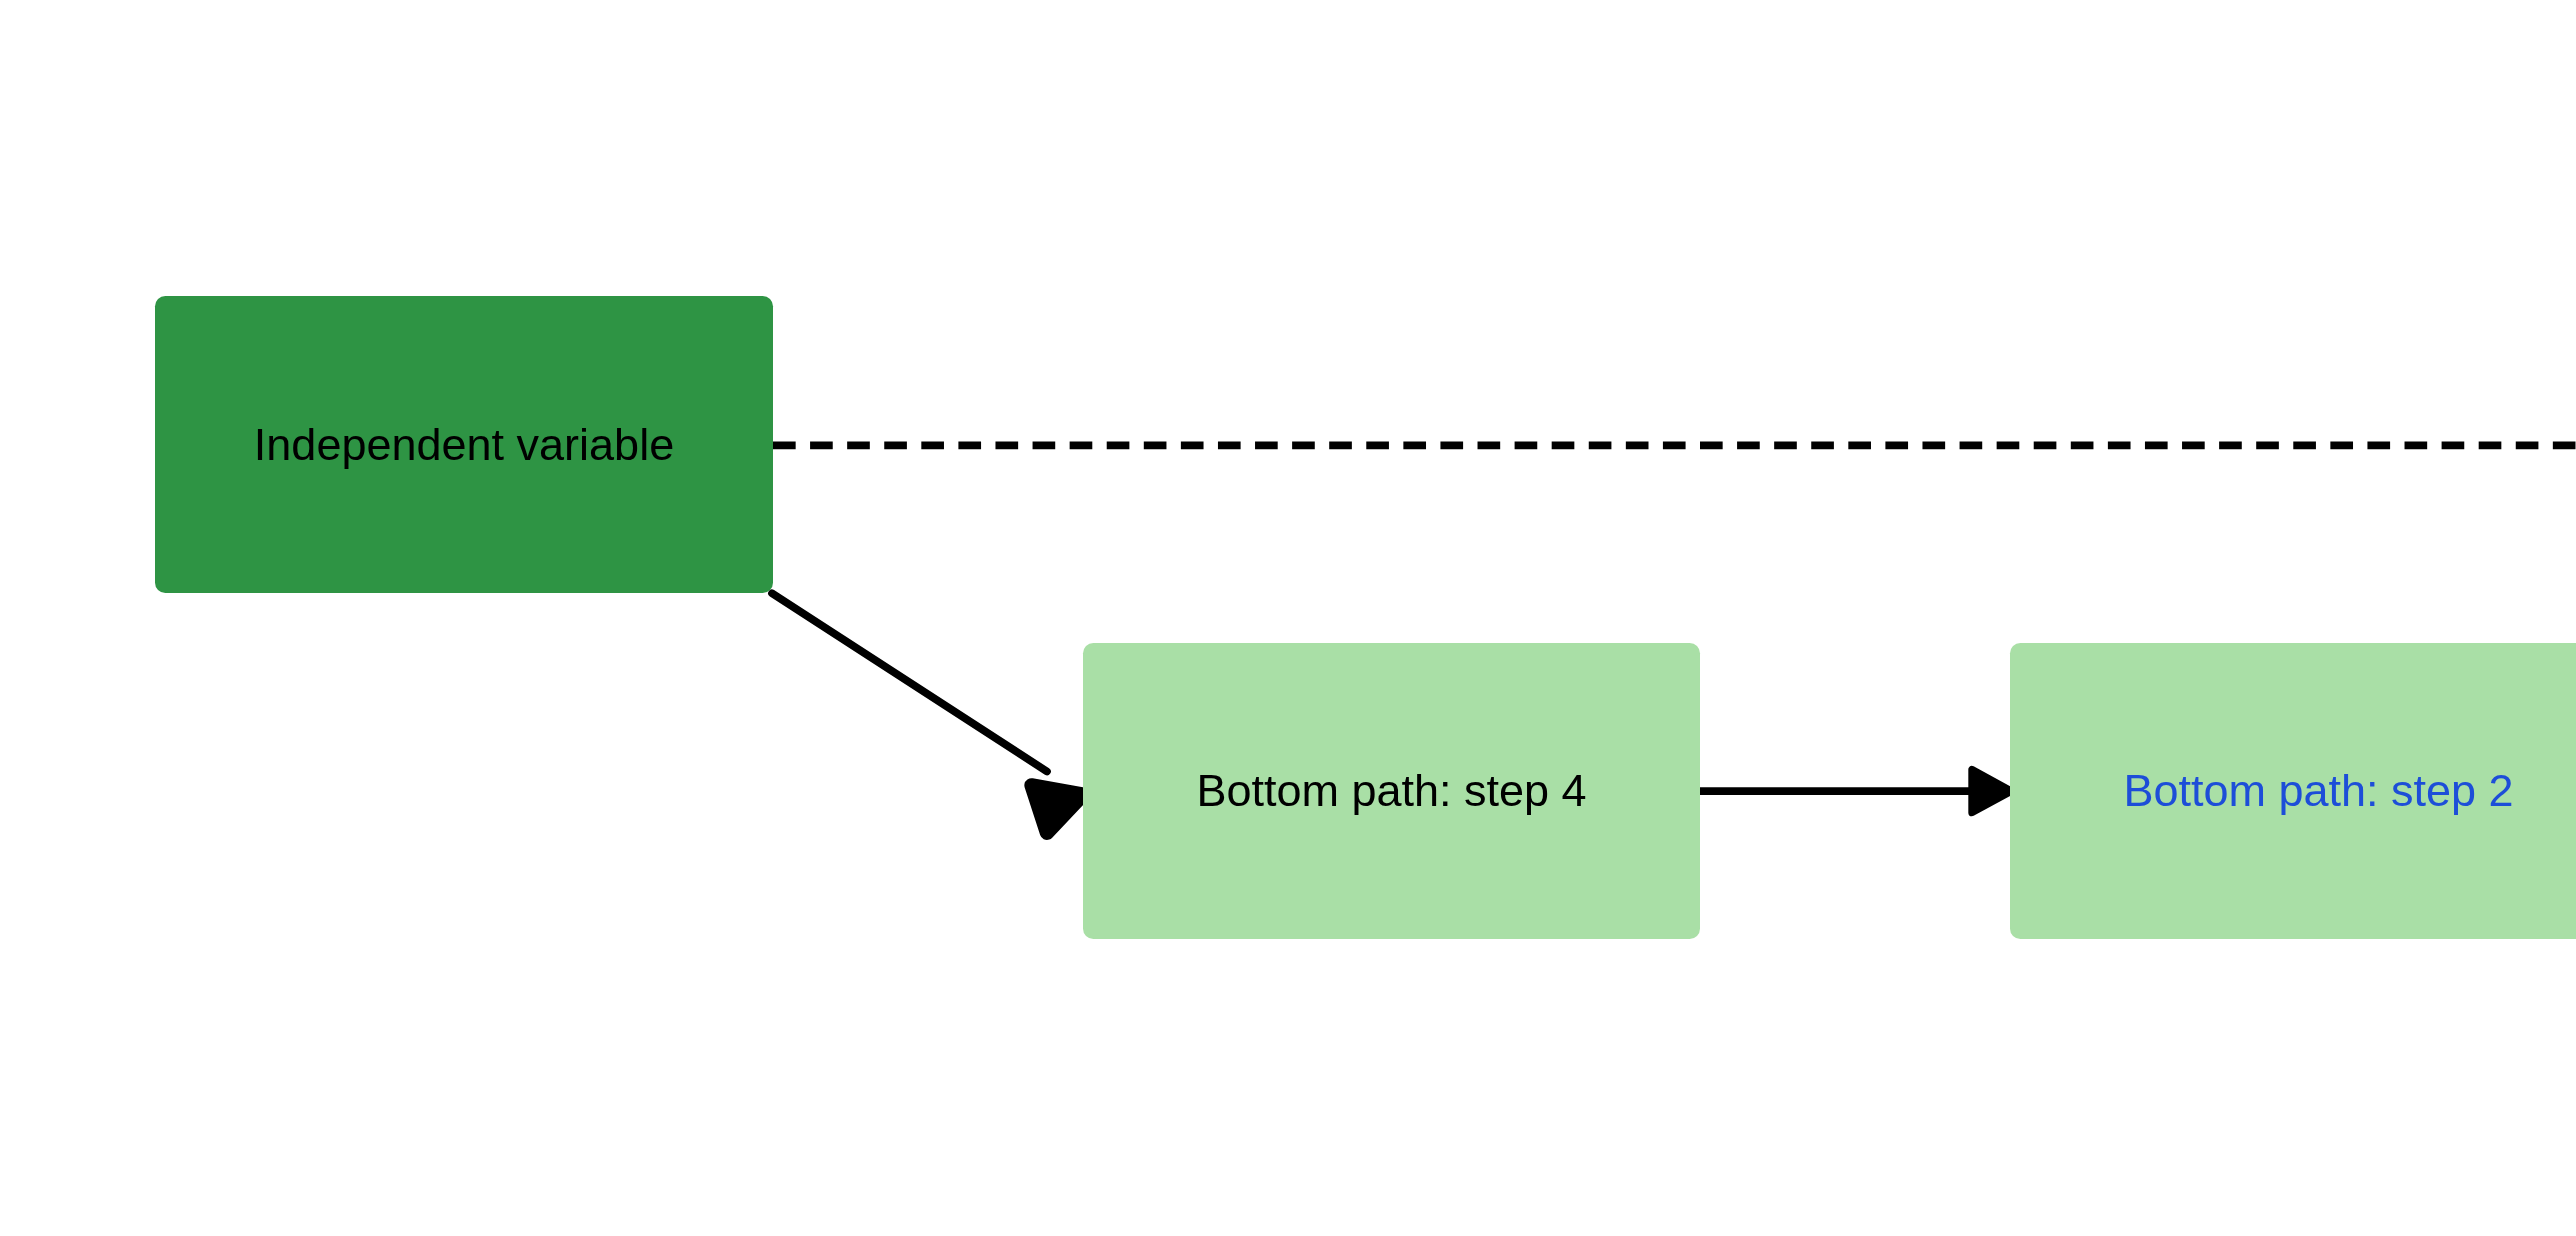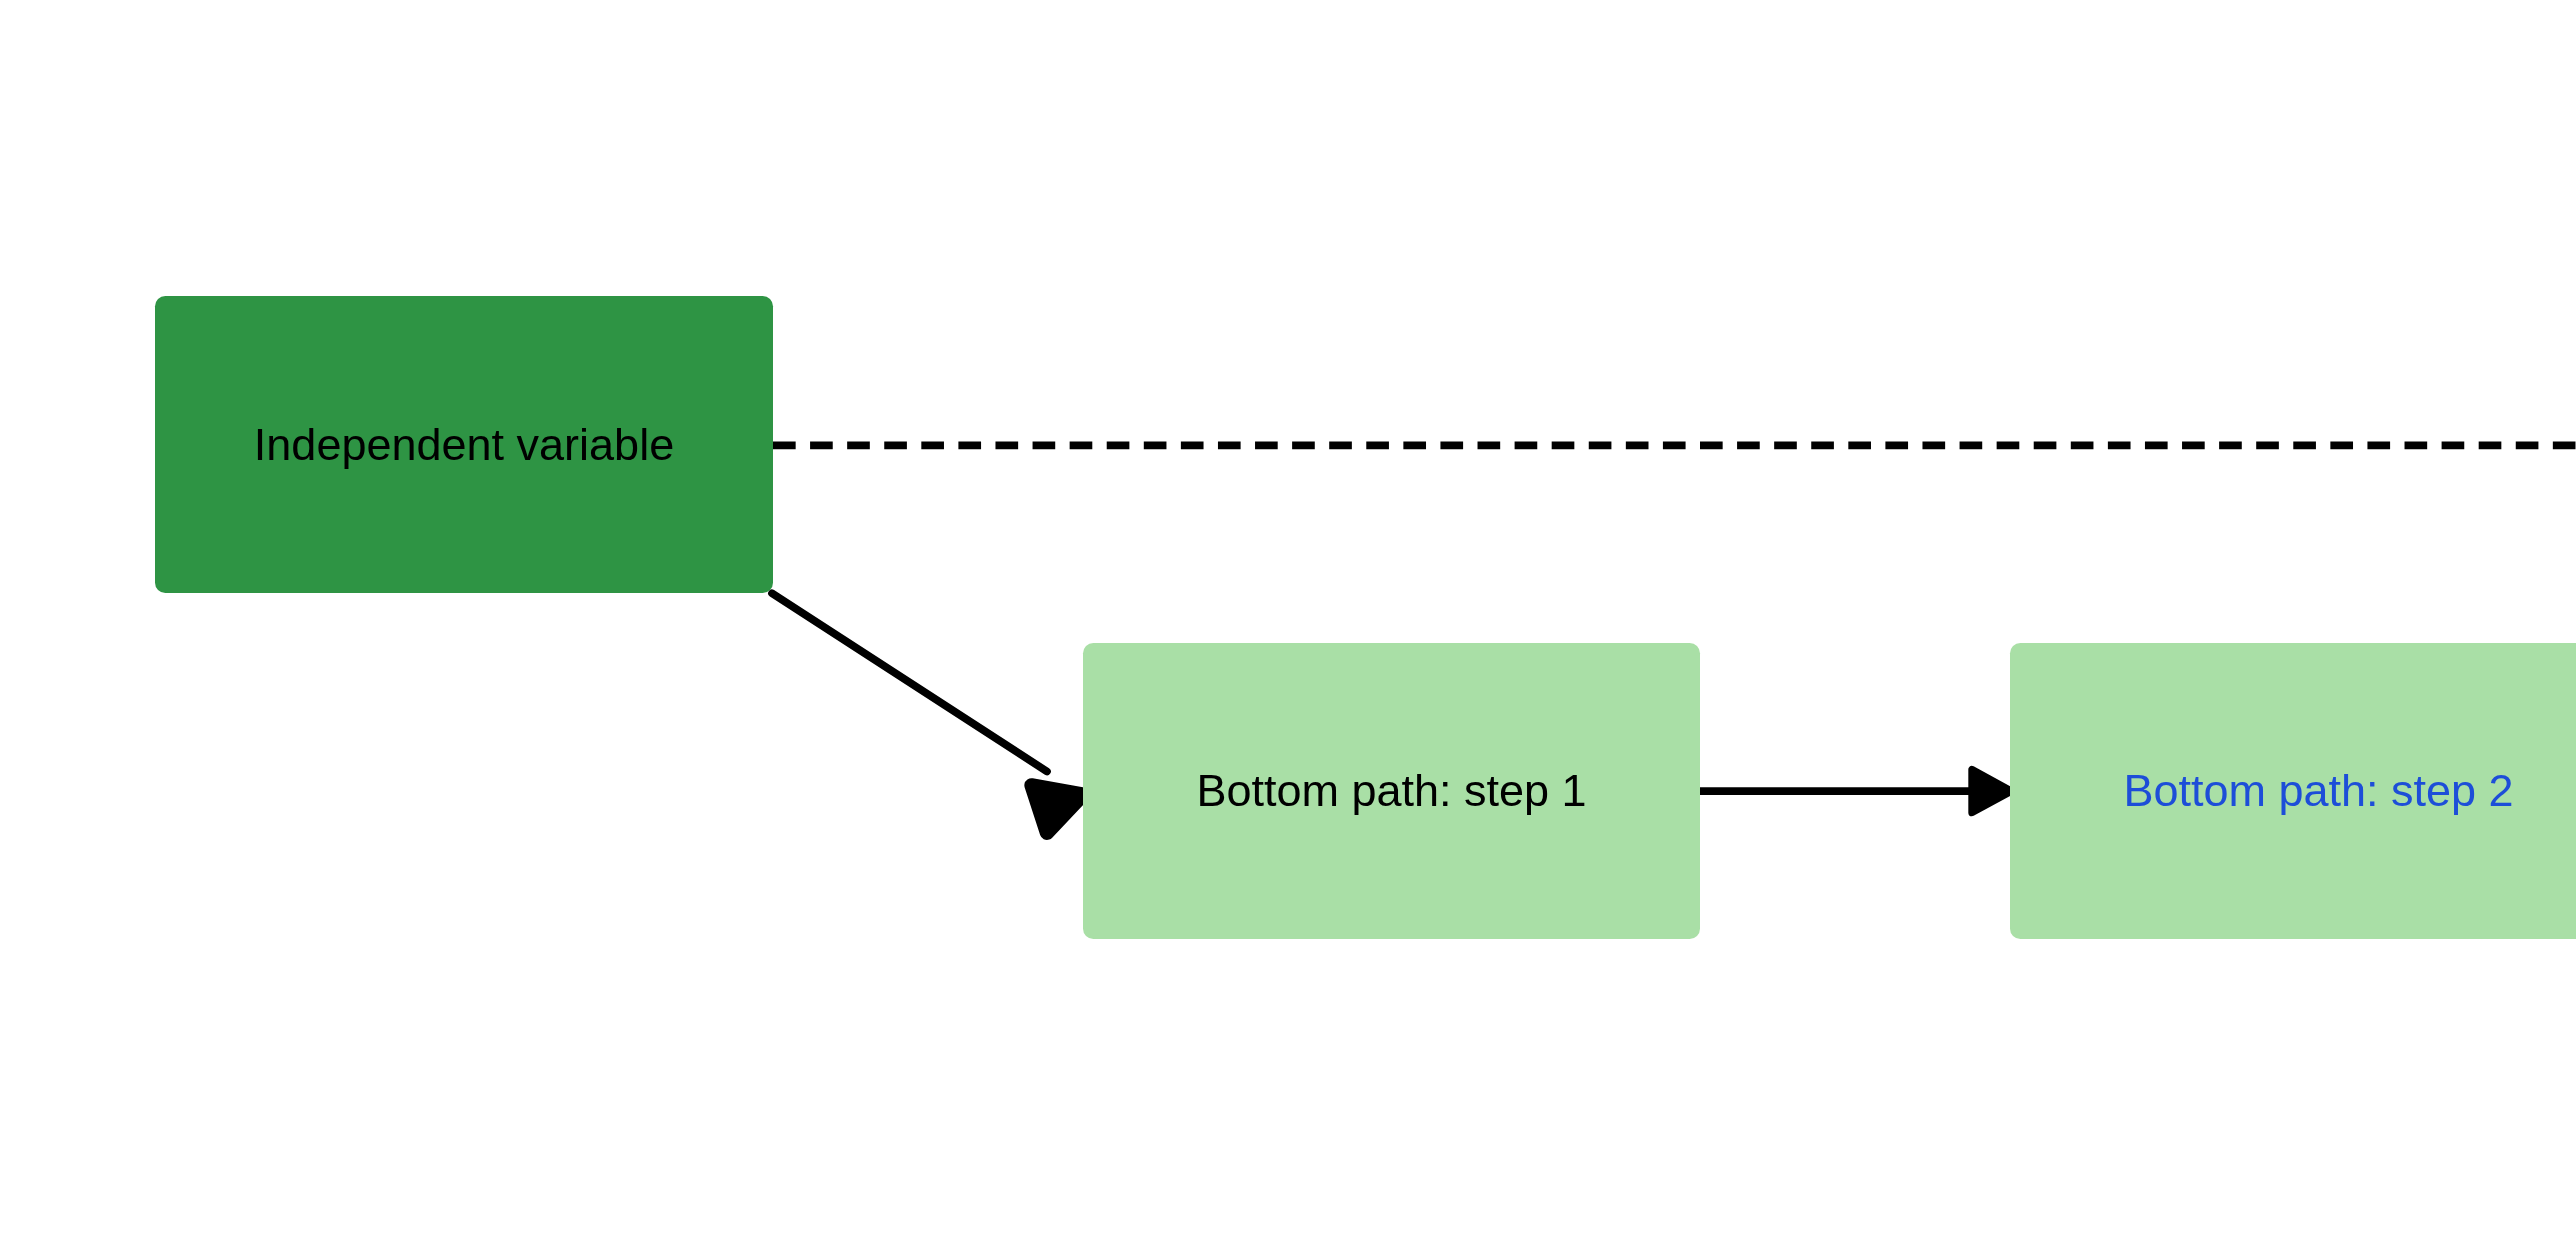--- a/index.html
+++ b/index.html
@@ -87,21 +87,21 @@
       <line x1="5100" y1="1700" x2="5628" y2="1222" stroke="#000000" stroke-width="15" stroke-linecap="round"></line>
       <path d="M 5692 1158 L 5592 1170 L 5636 1258 Z" fill="#000000" stroke="#000000" stroke-width="28" stroke-linejoin="round"></path>
     </g>
   </svg>
 
   <div class="node" id="node-independent" style="background:#2E9444;">
     <span class="node-label" style="color: rgb(0, 0, 0);">Independent variable</span>
   </div>
 
   <div class="node" id="node-step1" style="background:#A9DFA6;">
-    <span class="node-label" style="color: rgb(0, 0, 0);">Bottom path: step 1</span>
+    <span class="node-label" style="color: rgb(0, 0, 0);">Bottom path: step 4</span>
   </div>
 
   <div class="node" id="node-step2" style="background:#A9DFA6;">
     <span class="node-label" style="color: #1d4ed8;">Bottom path: step 2</span>
   </div>
 
 </div>
 
 
 </body></html>

